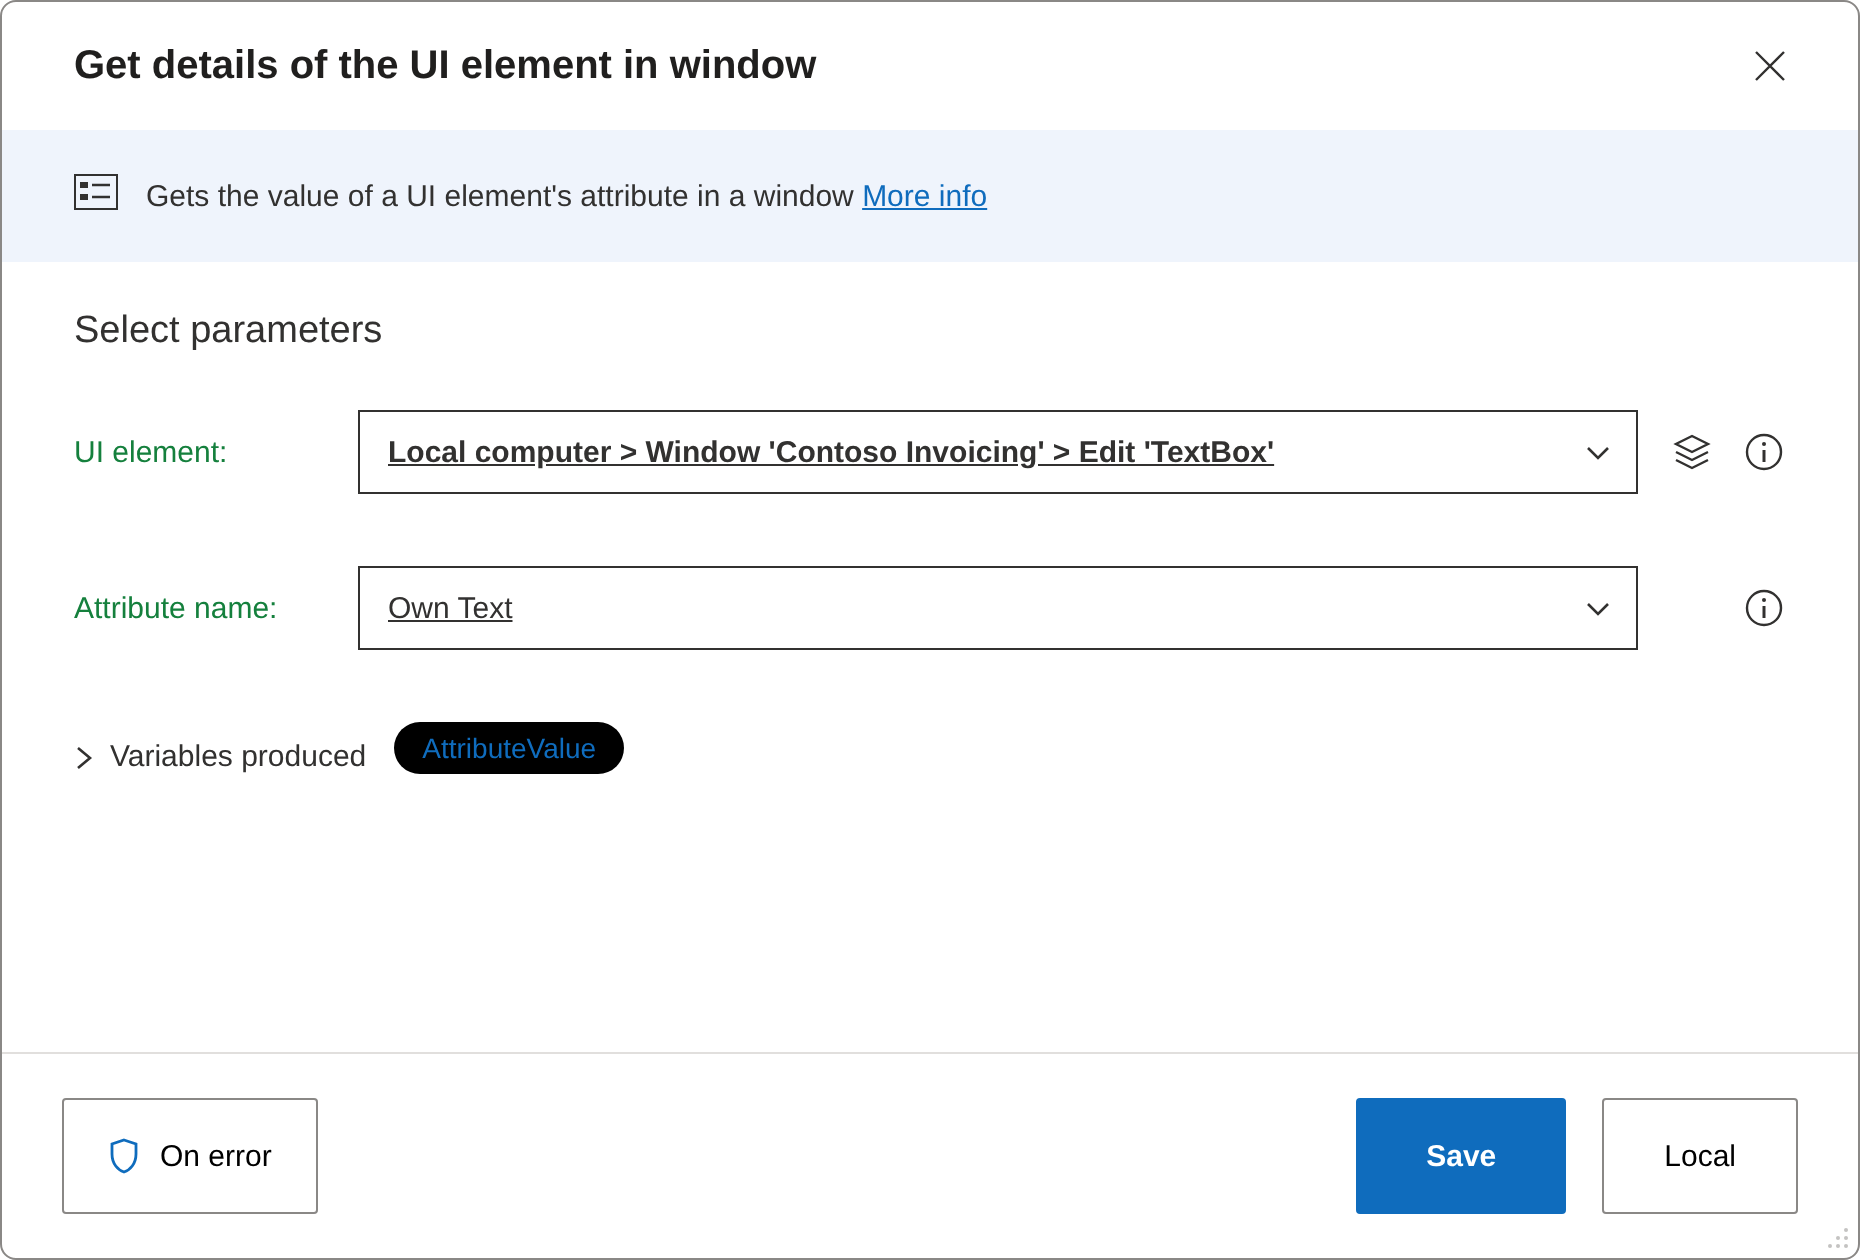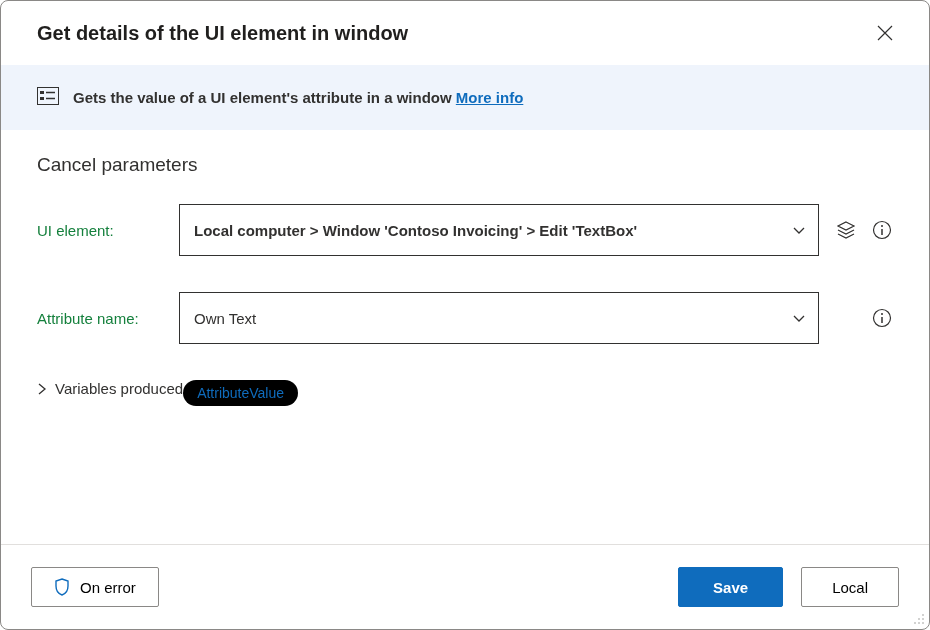--- a/index.html
+++ b/index.html
@@ -40,21 +40,20 @@
     align-items: center;
     justify-content: center;
   }
   .info-bar {
     background: #eff4fc;
     padding: 22px 36px;
     display: flex;
     align-items: center;
     gap: 14px;
     font-size: 15px;
-    font-weight: bold;
   }
   .info-bar a {
     color: #0f6cbd;
     text-decoration: underline;
     cursor: pointer;
   }
   .body {
     padding: 24px 36px 0 36px;
     flex: 1;
   }
@@ -69,42 +68,44 @@
     align-items: center;
     margin-bottom: 36px;
   }
   .label {
     width: 148px;
     font-size: 15px;
     color: #15803d;
   }
   .select {
     flex: 0 0 640px;
-    height: 52px;
+    height: 42px;
     border: 1px solid #323130;
     display: flex;
     align-items: center;
     justify-content: space-between;
     padding: 0 12px 0 14px;
     cursor: pointer;
     background: #fff;
+    text-decoration: underline;
   }
   .select.bold .select-text { font-weight: 600; }
   .select-text { font-size: 15px; }
   .chevron svg { display:block; }
   .row-icons {
     display: flex;
     align-items: center;
     gap: 14px;
     margin-left: 16px;
   }
   .icon-btn { cursor: pointer; display:flex; align-items:center; justify-content:center; width:22px; height:22px; }
   .vars-row {
     display: flex;
-    align-items: flex-start;
+    align-items: flex-end;
+    gap: 14px;
     font-size: 15px;
   }
   .vars-toggle {
     display: flex;
     align-items: center;
     gap: 8px;
     cursor: pointer;
   }
   .chip {
     background: #000000;
@@ -115,21 +116,21 @@
     cursor: pointer;
   }
   .footer {
     border-top: 1px solid #e1dfdd;
     padding: 22px 30px;
     display: flex;
     align-items: center;
     justify-content: space-between;
   }
   .btn {
-    height: 40px;
+    height: 58px;
     padding: 0 22px;
     border: 1px solid #8a8886;
     background: #fff;
     font-size: 15px;
     cursor: pointer;
     display: inline-flex;
     align-items: center;
     gap: 10px;
     border-radius: 2px;
   }
@@ -173,21 +174,21 @@
           <rect x="3" y="10" width="4" height="3" fill="#323130"></rect>
           <line x1="9" y1="11.5" x2="18" y2="11.5" stroke="#323130" stroke-width="1.3"></line>
         </svg>
     </span>
     <span>
       <span>Gets the value of a UI element's attribute in a window </span><a>More info</a>
     </span>
   </div>
 
   <div class="body">
-    <div class="section-title">Cancel parameters</div>
+    <div class="section-title">Select parameters</div>
 
     <div class="row">
       <div class="label">UI element:</div>
       <div class="select bold">
         <span class="select-text">Local computer &gt; Window 'Contoso Invoicing' &gt; Edit 'TextBox'</span>
         <span class="chevron">
             <svg width="14" height="14" viewBox="0 0 14 14">
               <path d="M2 5 L7 10 L12 5" fill="none" stroke="#323130" stroke-width="1.3"></path>
             </svg>
           </span>

